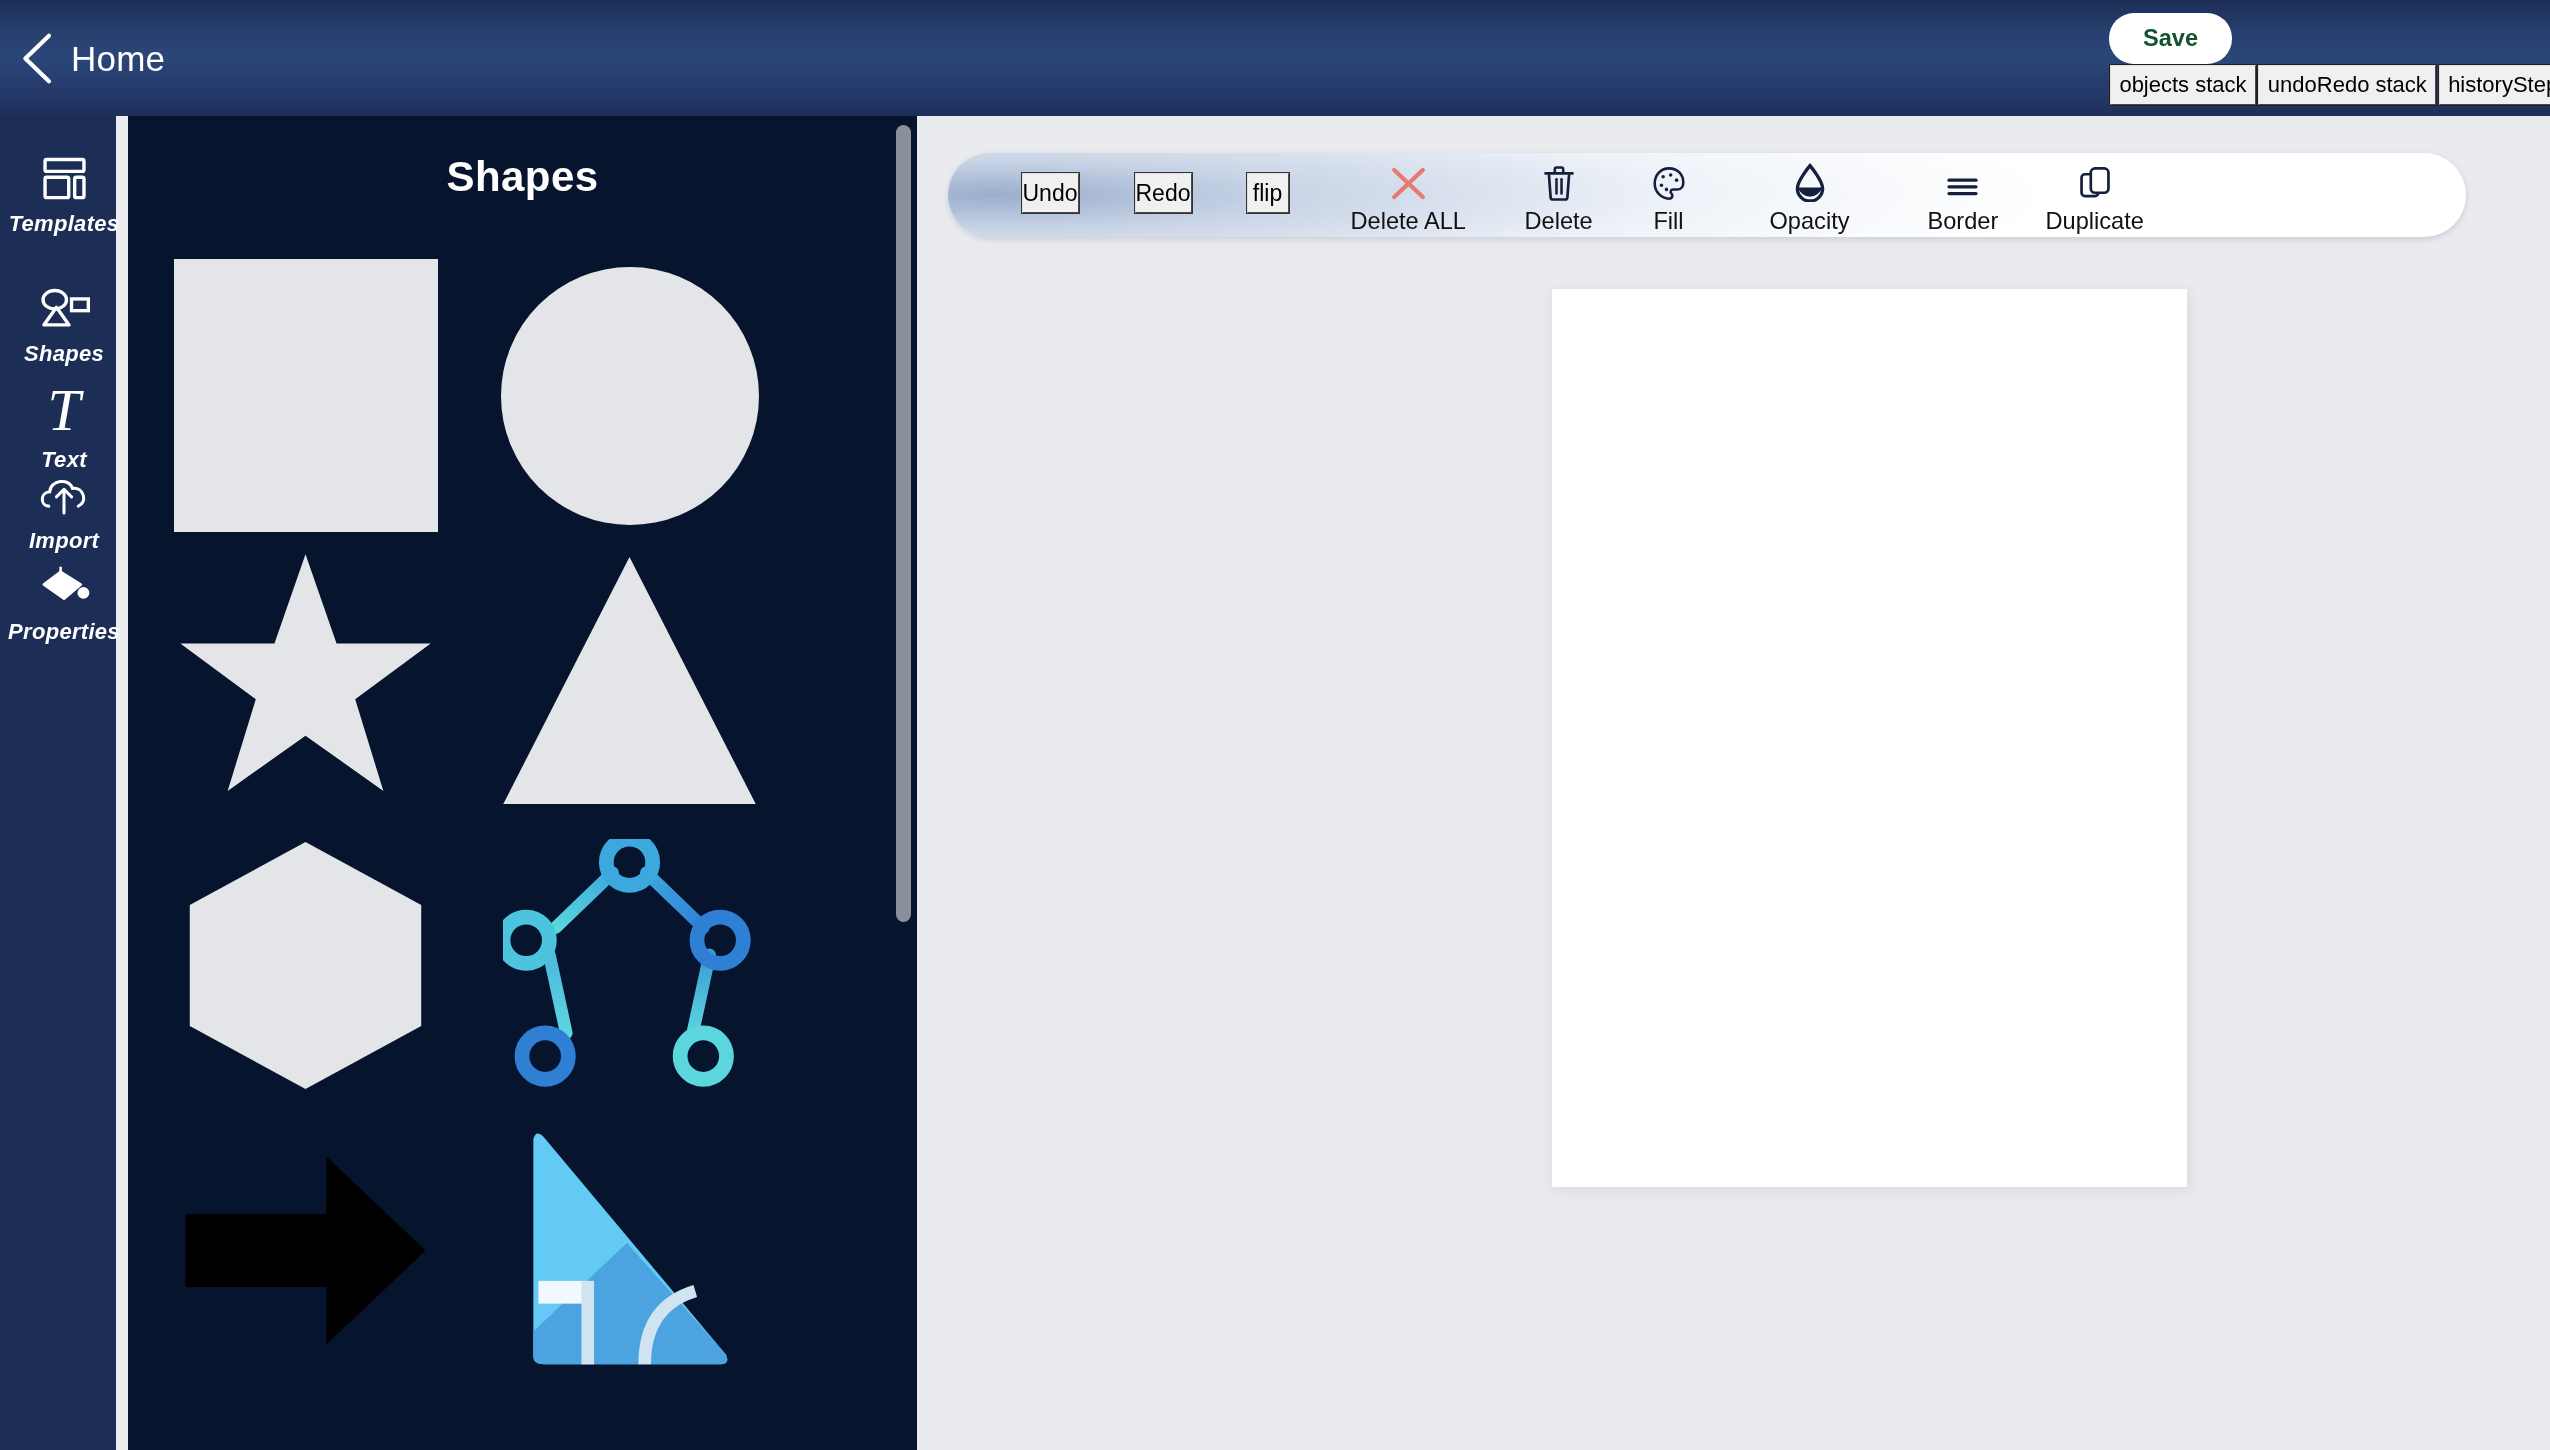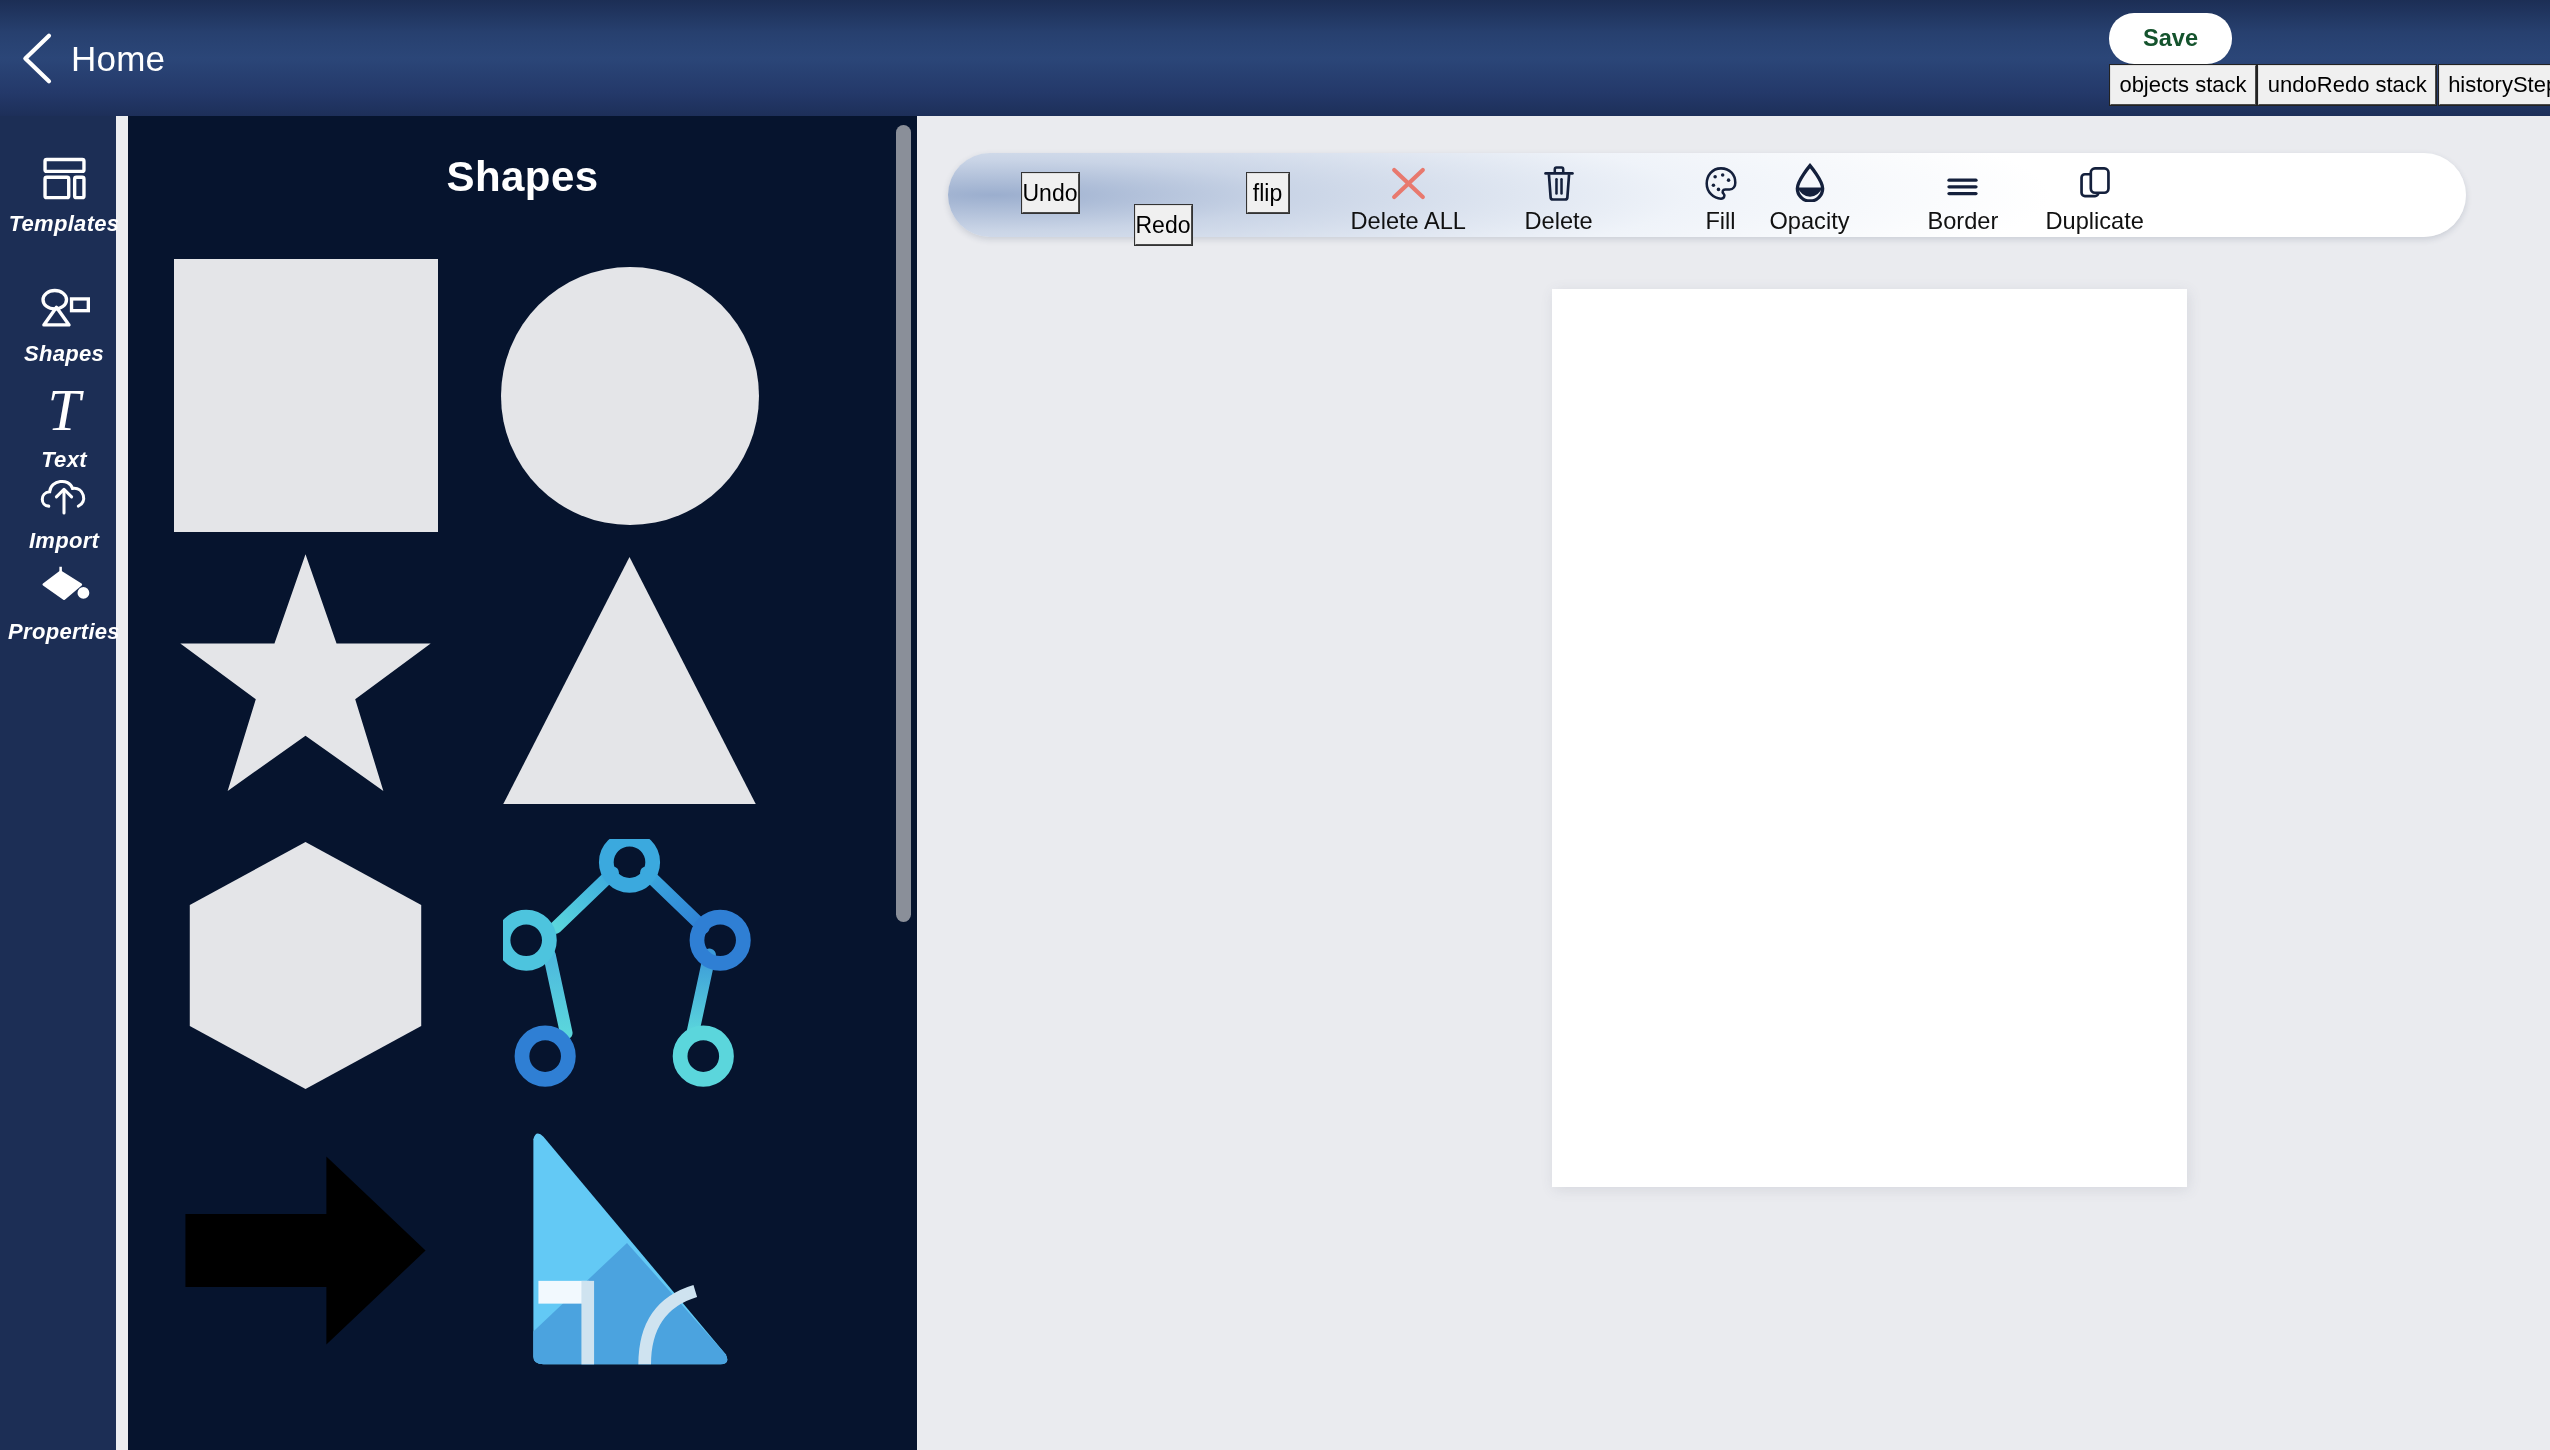--- a/index.html
+++ b/index.html
@@ -324,21 +324,21 @@
   </div>
 </div>
 
 <div id="panel-scrollbar"></div>
 
 <div id="canvas-area">
 
   <div id="toolbar">
 
     <div class="tb-btn" style="left:74px;  width:57px;">Undo</div>
-    <div class="tb-btn" style="left:187px; width:57px;margin-top:32px;">Redo</div>
+    <div class="tb-btn" style="left:187px; width:57px;">Redo</div>
     <div class="tb-btn" style="left:299px; width:42px;">flip</div>
 
     <div class="tb-tool" style="left:403px;">
       <div class="ti">
         <svg width="39" height="37" viewBox="0 0 46 44">
           <line x1="6" y1="6" x2="40" y2="38" stroke="#E8796E" stroke-width="5" stroke-linecap="round"></line>
           <line x1="40" y1="6" x2="6" y2="38" stroke="#E8796E" stroke-width="5" stroke-linecap="round"></line>
         </svg>
       </div>
       <div class="tl">Delete ALL</div>
@@ -350,21 +350,21 @@
           <line x1="3" y1="10" x2="35" y2="10" stroke="#14203C" stroke-width="3.2" stroke-linecap="round"></line>
           <path d="M14 10 L14 5 Q14 3 16 3 L22 3 Q24 3 24 5 L24 10" fill="none" stroke="#14203C" stroke-width="3"></path>
           <path d="M7 11 L9 38 Q9 41 12 41 L26 41 Q29 41 29 38 L31 11" fill="none" stroke="#14203C" stroke-width="3.2" stroke-linejoin="round"></path>
           <line x1="16" y1="17" x2="16" y2="34" stroke="#14203C" stroke-width="3" stroke-linecap="round"></line>
           <line x1="22" y1="17" x2="22" y2="34" stroke="#14203C" stroke-width="3" stroke-linecap="round"></line>
         </svg>
       </div>
       <div class="tl">Delete</div>
     </div>
 
-    <div class="tb-tool" style="left:756px;justify-content:flex-end;">
+    <div class="tb-tool" style="left:704px;justify-content:flex-end;">
       <div class="ti">
         <svg width="34" height="37" viewBox="0 0 40 44">
           <path d="M20 4 C9 4 3 13 3 22 C3 32 11 40 20 40 C24 40 25 36 23 34 C21 32 22 29 25 29 L30 29
                    C35 29 37 25 37 21 C37 12 31 4 20 4 Z" fill="none" stroke="#14203C" stroke-width="3"></path>
           <circle cx="13" cy="14" r="2.1" fill="#14203C"></circle>
           <circle cx="22" cy="12" r="2.1" fill="#14203C"></circle>
           <circle cx="29" cy="18" r="2.1" fill="#14203C"></circle>
           <circle cx="11" cy="24" r="2.1" fill="#14203C"></circle>
           <circle cx="17" cy="29" r="2.1" fill="#14203C"></circle>
         </svg>

